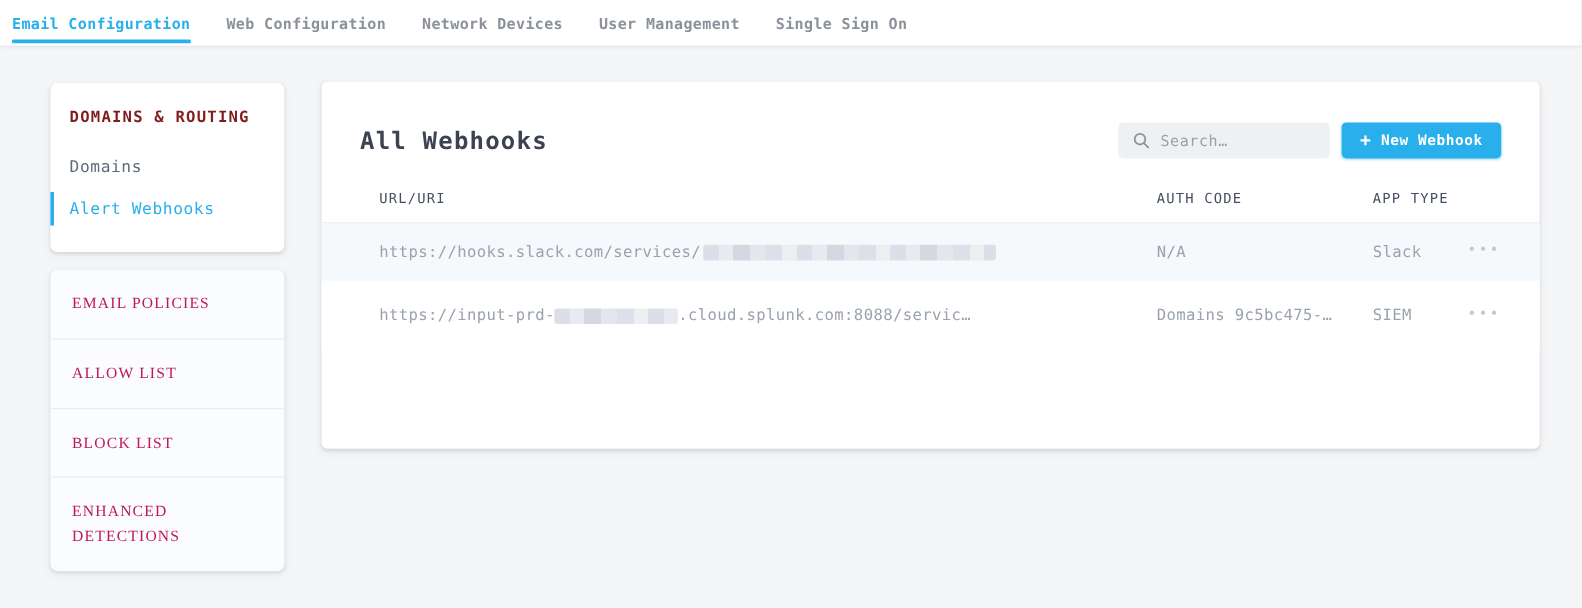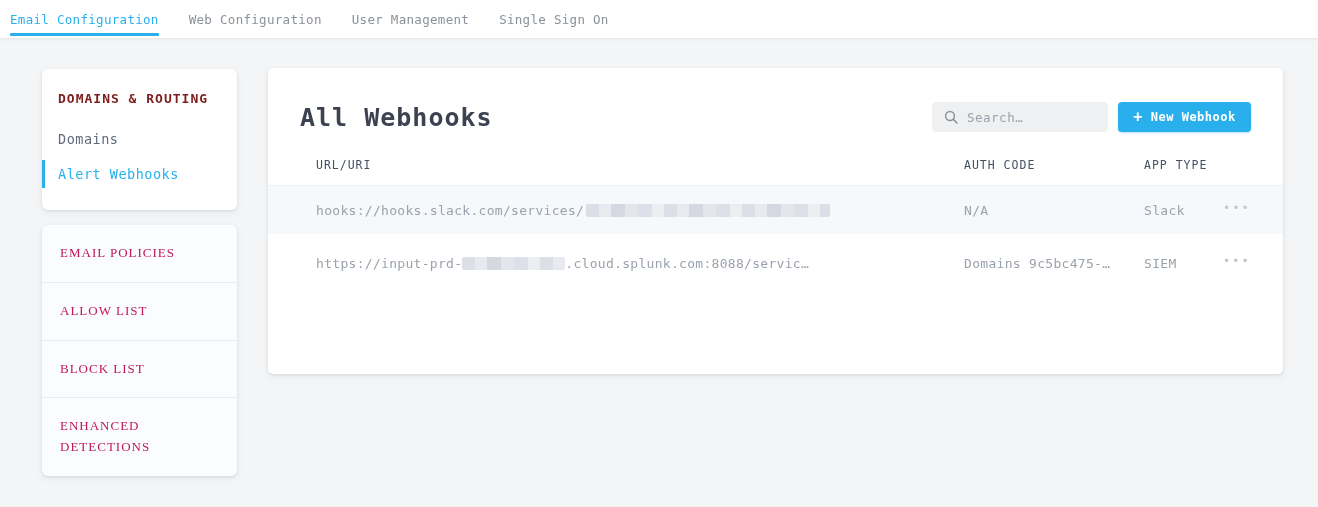--- a/index.html
+++ b/index.html
@@ -17,21 +17,21 @@
     background:#ffffff;
     box-shadow:0 1px 3px rgba(30,40,60,.08);
     display:flex; align-items:stretch;
     padding-left:10px;
     z-index:5;
   }
   .tab {
     position:relative;
     display:flex; align-items:center;
     margin-right:30px;
-    font-size:12.5px; font-weight:400;
+    font-size:12.5px; font-weight:700;
     color:#8b9199; letter-spacing:.3px;
     cursor:pointer; white-space:nowrap;
   }
   .tab.active { color:#29b0ec; }
   .tab.active::after {
     content:""; position:absolute; left:0; right:0; bottom:2px;
     height:3px; background:#29b0ec; border-radius:1px;
   }
 
   
@@ -70,21 +70,21 @@
   .main-card {
     position:absolute; left:268px; top:68px; width:1015px; height:306px;
     background:#ffffff; border-radius:5px;
     box-shadow:0 1px 3px rgba(20,30,50,.10), 0 3px 8px rgba(20,30,50,.05);
   }
   .main-header {
     display:flex; align-items:center; justify-content:space-between;
     padding:33px 32px 0 32px; height:65px;
   }
   .main-title {
-    font-size:25px; font-weight:700; color:#3c4250; letter-spacing:1px;
+    font-size:20px; font-weight:700; color:#3c4250; letter-spacing:1px;
   }
   .header-controls { display:flex; align-items:center; gap:10px; }
   .search-box {
     display:flex; align-items:center; gap:9px;
     width:176px; height:30px; background:#eff0f2;
     border-radius:4px; padding:0 12px;
   }
   .search-box svg { flex:0 0 auto; }
   .search-box input {
     border:none; outline:none; background:transparent;
@@ -132,20 +132,21 @@
     color:#c3c8cf; font-size:12px; letter-spacing:2px;
     cursor:pointer; line-height:1; padding-bottom:4px;
   }
 </style>
 </head>
 <body>
 
 <header class="topbar">
   <div class="tab active">Email Configuration</div>
   <div class="tab">Web Configuration</div>
+  <div class="tab">Network Devices</div>
   <div class="tab">User Management</div>
   <div class="tab">Single Sign On</div>
 </header>
 
 <aside class="sidebar-card card-routing">
   <div class="group-header">DOMAINS &amp; ROUTING</div>
   <div class="nav-item">Domains</div>
   <div class="nav-item active">Alert Webhooks</div>
 </aside>
 
@@ -181,21 +182,21 @@
 
     <div class="t-row t-head">
       <div class="t-cell">URL/URI</div>
       <div class="t-cell">AUTH CODE</div>
       <div class="t-cell">APP TYPE</div>
       <div class="t-cell"></div>
     </div>
 
     <div class="t-row t-body-row row-0">
       <div class="t-cell url-cell">
-        <span>hooks://hooks.slack.com/services/</span>
+        <span>https://hooks.slack.com/services/</span>
         <span class="redacted redact-slack"></span>
       </div>
       <div class="t-cell">N/A</div>
       <div class="t-cell">Slack</div>
       <div class="t-cell dots-menu">•••</div>
     </div>
 
     <div class="t-row t-body-row row-1">
       <div class="t-cell url-cell">
         <span>https://input-prd-</span>

